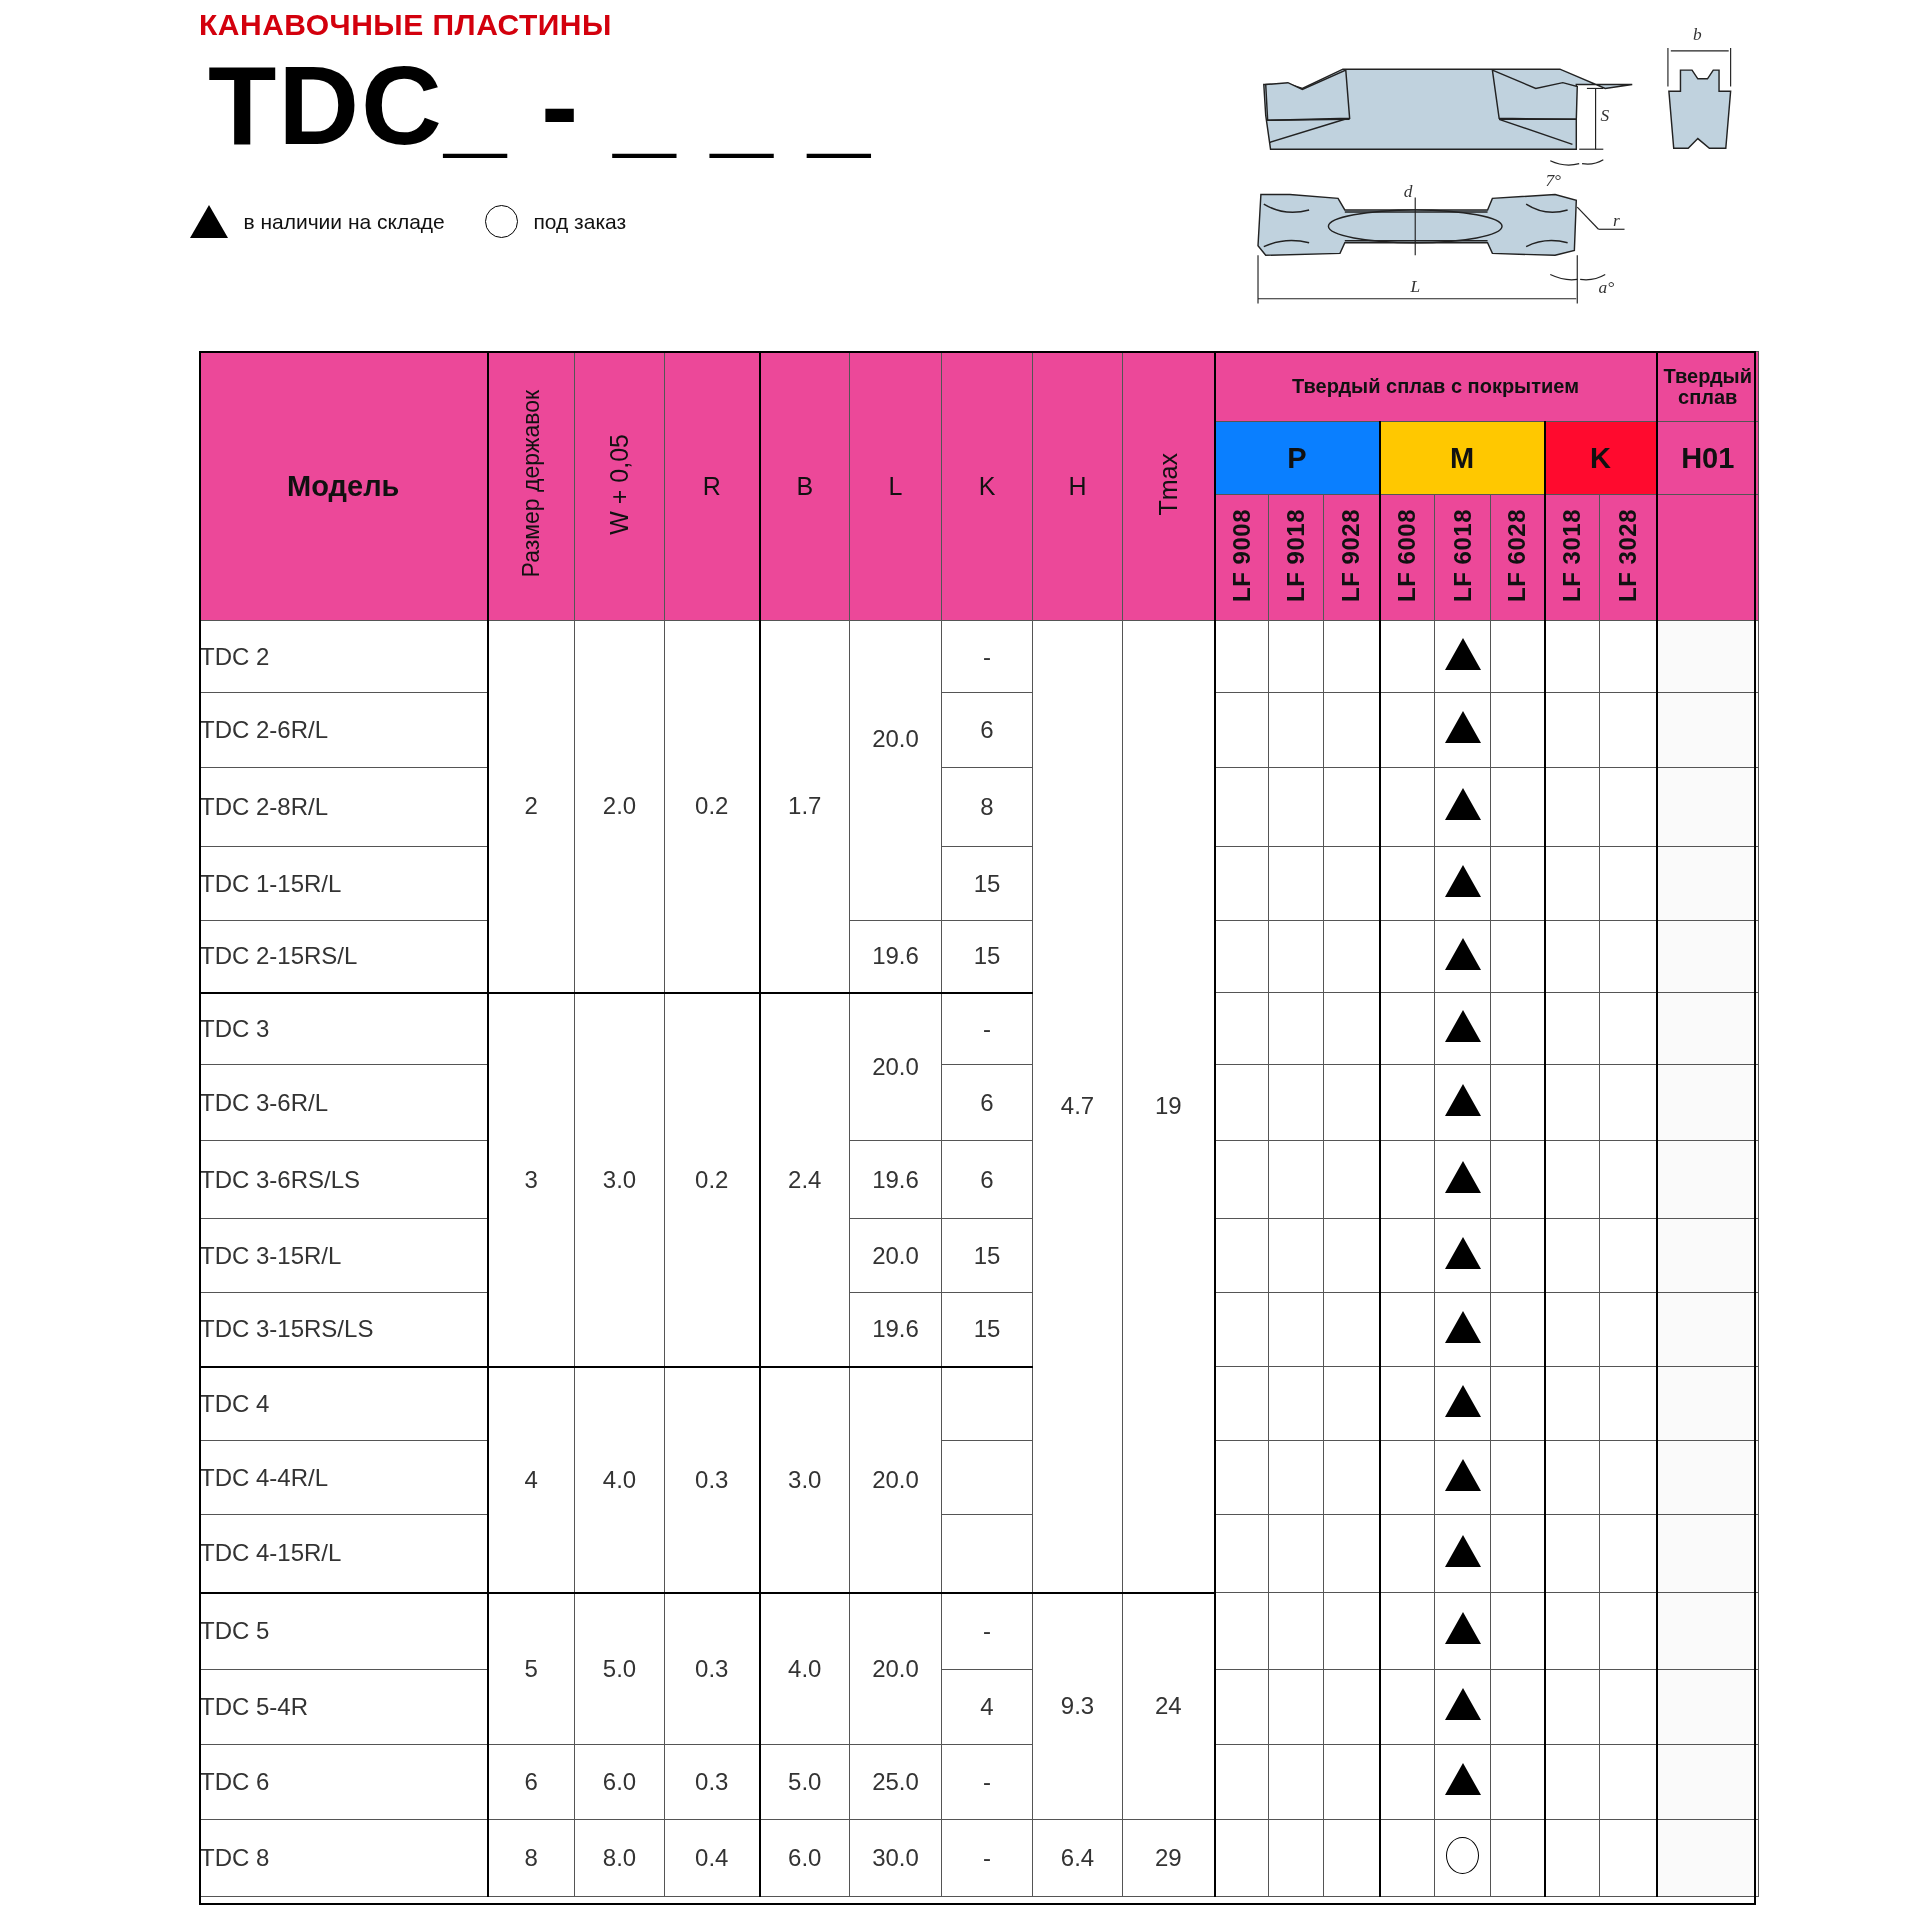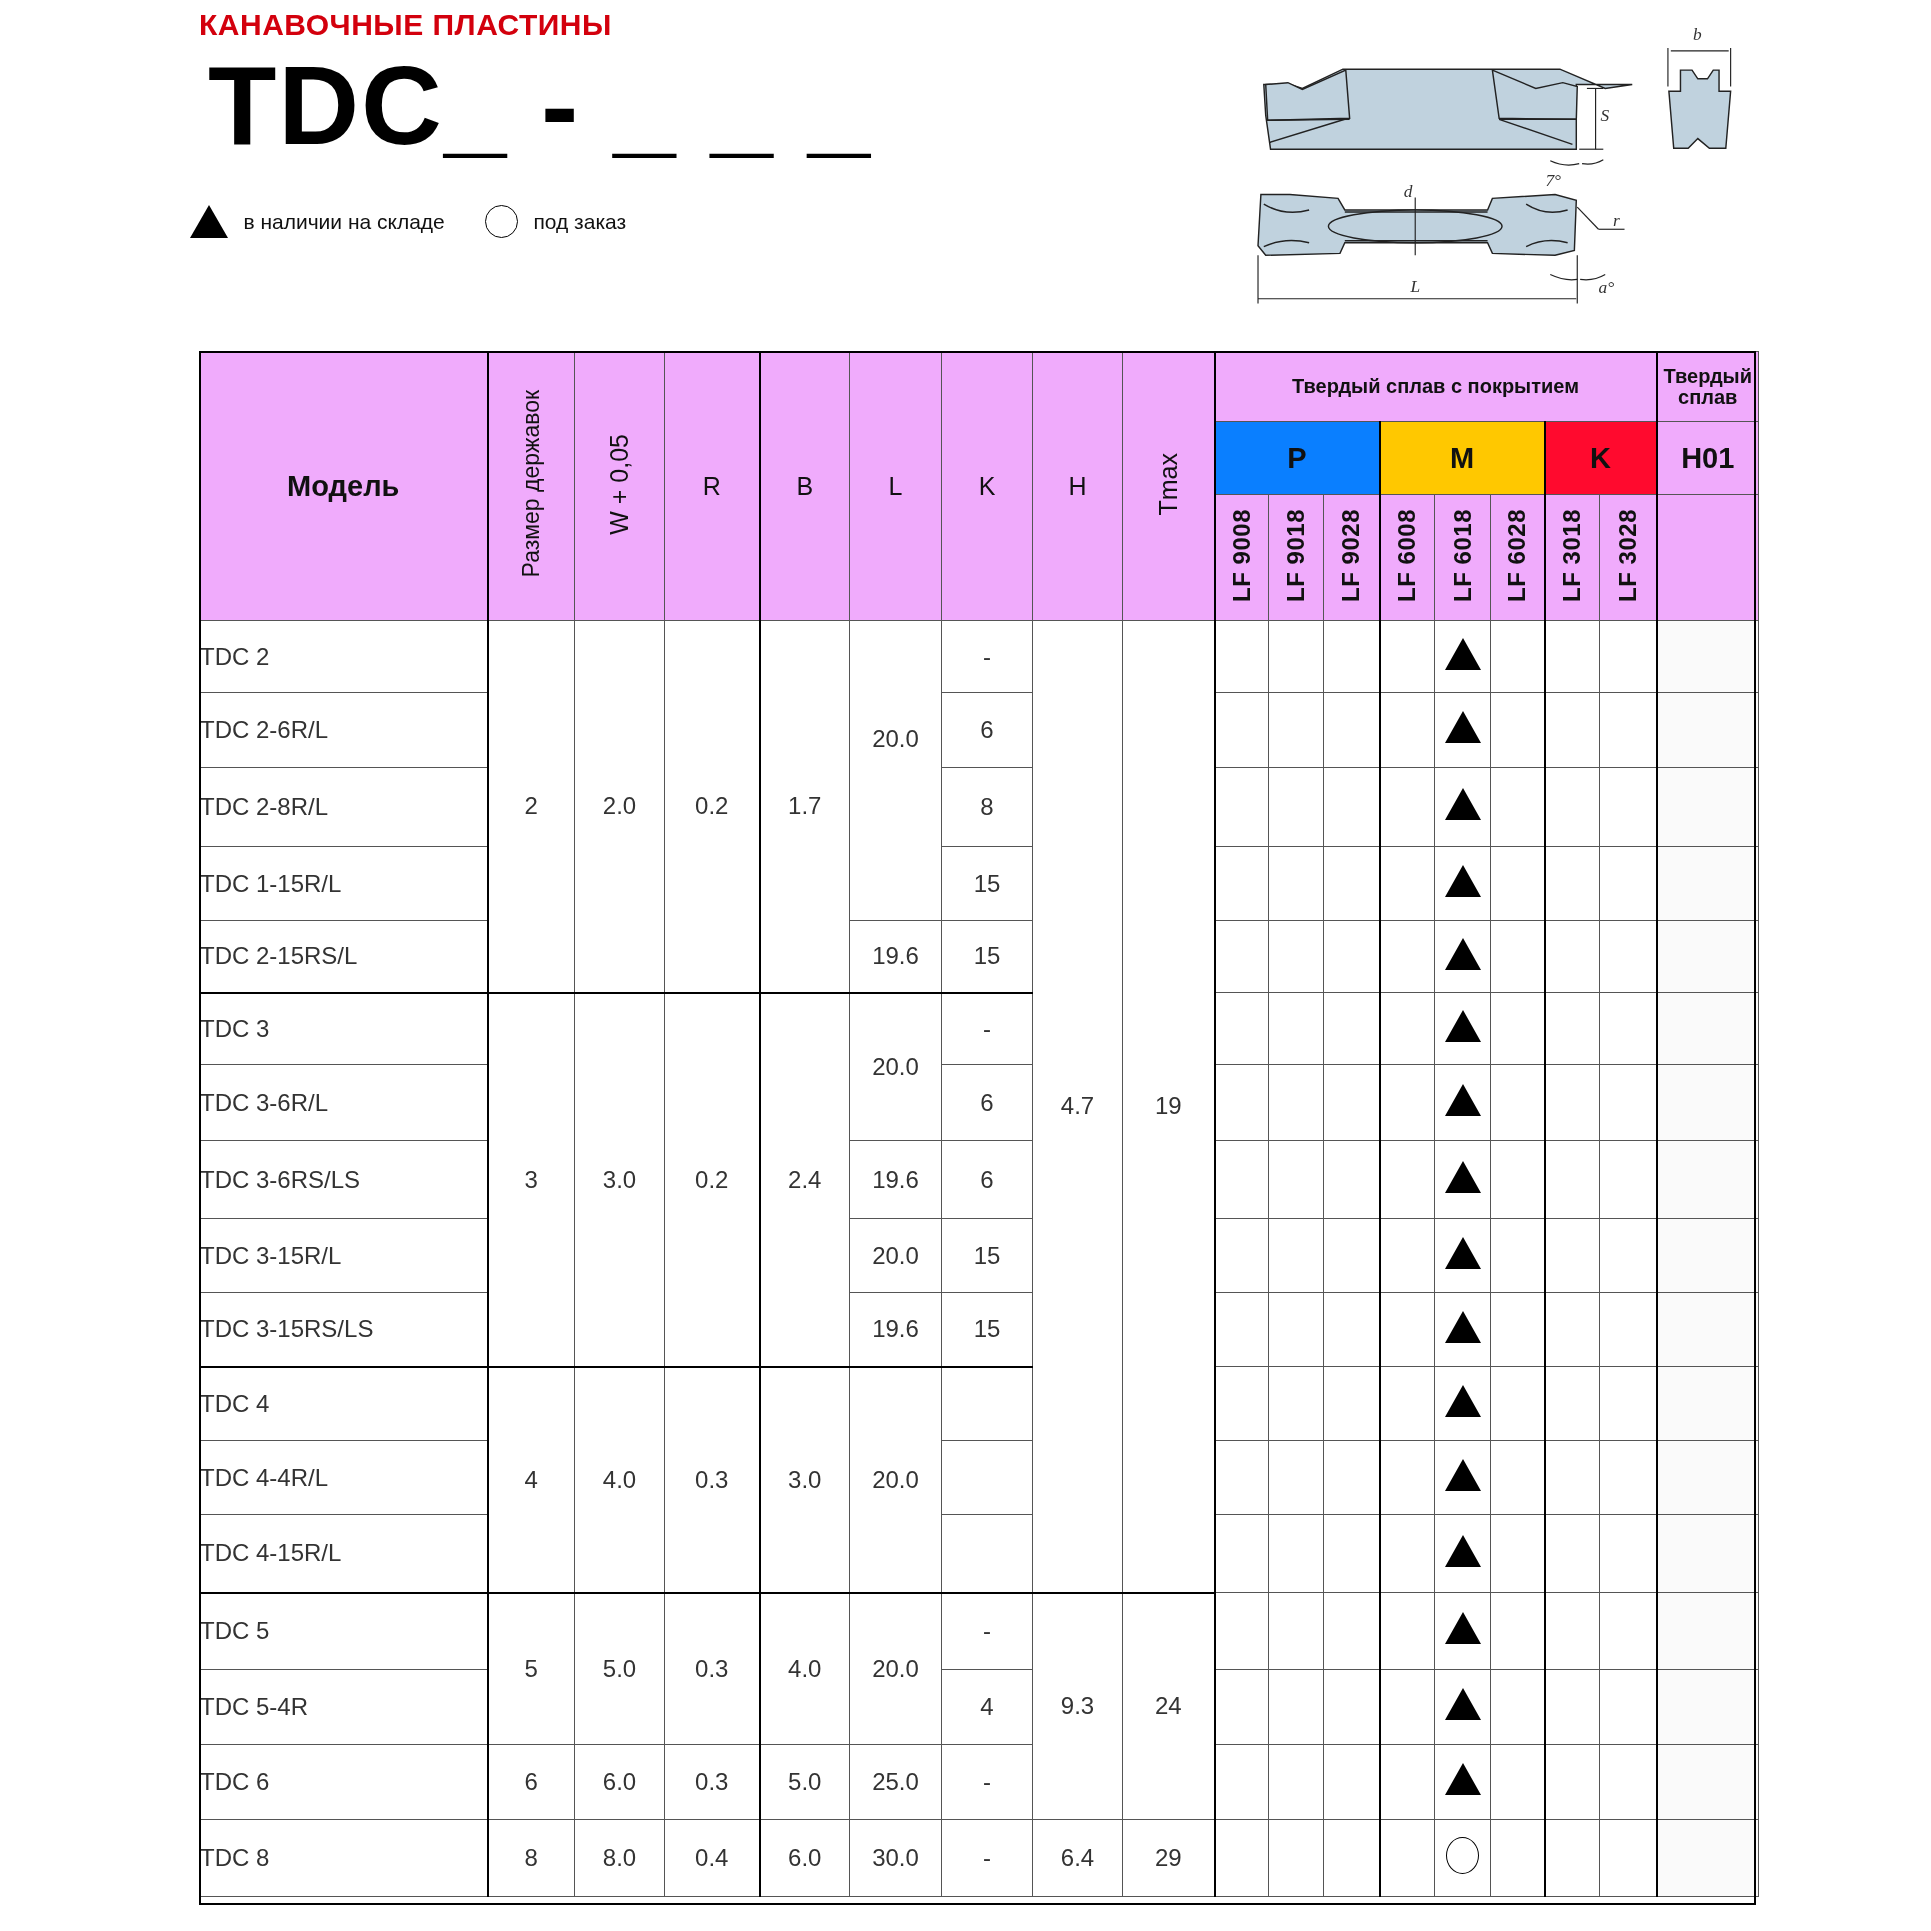--- a/index.html
+++ b/index.html
@@ -7,21 +7,21 @@
   .abs{position:absolute;}
   .subtitle{left:199px;top:7.7px;font-size:30px;font-weight:bold;color:#d3000d;letter-spacing:0.5px;}
   .title{left:191px;top:50px;font-size:112px;font-weight:bold;color:#000;letter-spacing:1.9px;line-height:1;margin-left:17px;}
   .legend{top:205px;font-size:21px;display:flex;align-items:center;}
   .tri{width:0;height:0;border-left:19.3px solid transparent;border-right:19.3px solid transparent;border-bottom:33px solid #000;display:inline-block;}
   .circ{width:33px;height:33px;border:1.9px solid #000;border-radius:50%;display:inline-block;box-sizing:border-box;}
   .diagram{left:1246px;top:19.3px;width:541px;height:299px;}
   .tbl-wrap{left:199px;top:351px;width:1557px;height:1554px;}
   table{border-collapse:collapse;table-layout:fixed;width:1557px;position:absolute;left:0;top:0;}
   td,th{border:1px solid #555;padding:0;text-align:center;vertical-align:middle;font-weight:normal;overflow:hidden;}
-  th{background:#f0abfc;color:#111;}
+  th{background:#ec4899;color:#111;}
   .hdr-big{font-size:29px;font-weight:bold;}
   .hdr{font-size:25px;}
   .vert{writing-mode:vertical-rl;transform:rotate(180deg);display:inline-block;white-space:nowrap;}
   .vert.grade{font-size:24px;font-weight:bold;letter-spacing:0.5px;}
   .vert.lbl{font-size:23px;}
   .group-title{font-size:20px;font-weight:bold;}
   .pmk{font-size:29px;font-weight:bold;}
   .p{background:#0a7fff;}
   .m{background:#ffc800;}
   .k{background:#ff0a2e;}

